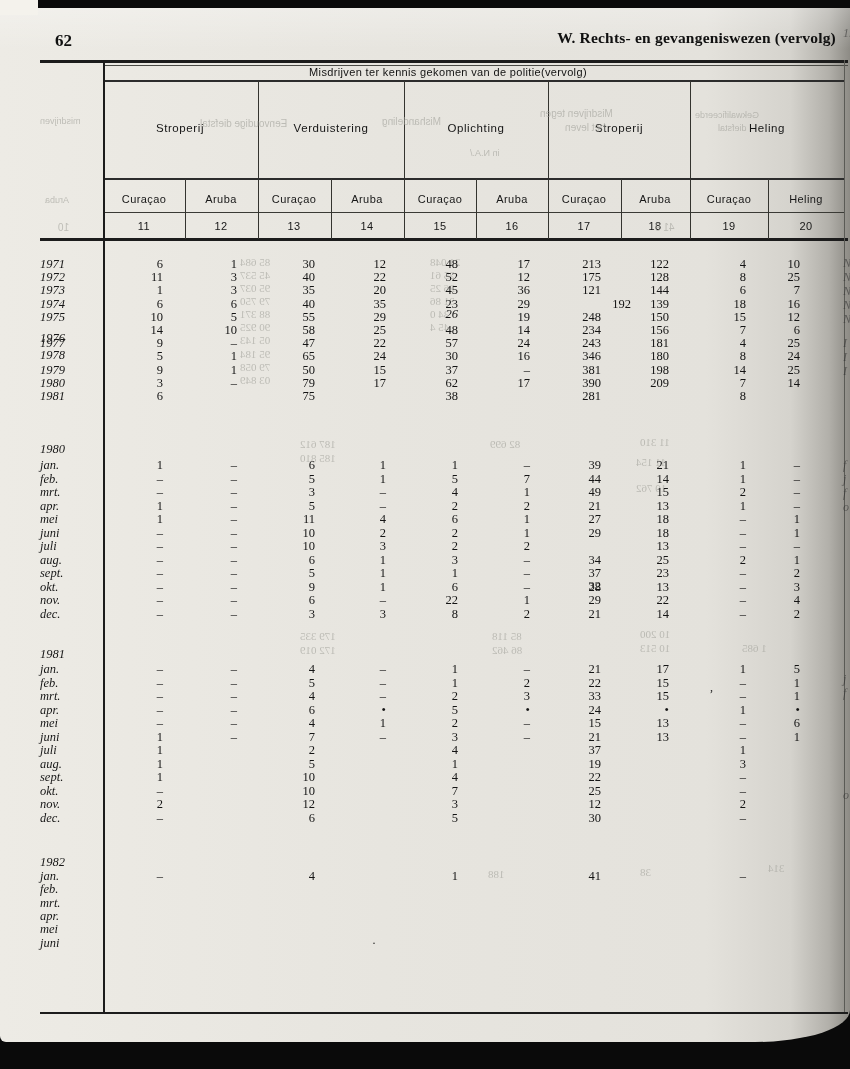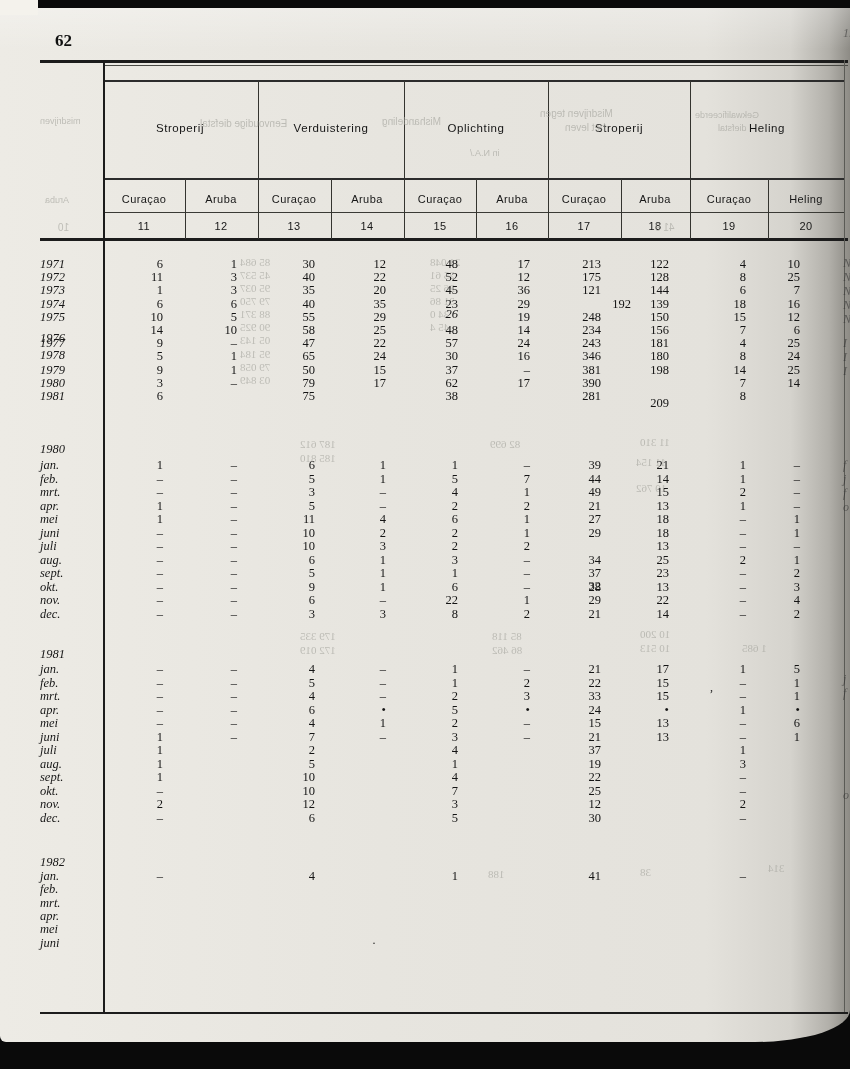--- a/index.html
+++ b/index.html
@@ -42,23 +42,25 @@
 </head>
 <body>
 
 <div class="page">
   <div class="paper"></div>
   <div class="corner-notch"></div>
 
   <div id="content" style="position:absolute;left:0;top:0;width:850px;height:1069px;">
 
     <div class="pageno">62</div>
+    <div class="phead">W. Rechts- en gevangeniswezen (vervolg)</div>
 
     <div class="line" id="l-top"></div>
     <div class="line" id="l-top2"></div>
+    <div class="ttl">Misdrijven ter kennis gekomen van de politie(vervolg)</div>
     <div class="line" id="l-title"></div>
     <div class="line" id="l-sub"></div>
     <div class="line" id="l-mid"></div>
     <div class="line" id="l-hb"></div>
     <div class="line" id="l-bot"></div>
     <div class="line" id="l-left"></div>
     <div class="line" id="l-right"></div>
   <div class="hgroup" style="left: 180px;">Stroperij</div>
       <div class="hgroup" style="left: 331px;">Verduistering</div>
       <div class="hgroup" style="left: 476px;">Oplichting</div>
@@ -197,21 +199,21 @@
       <div class="cell" style="left: 674px; top: 363.6px;">14</div>
       <div class="cell" style="left: 728px; top: 363.6px;">25</div>
       <div class="rowlbl" style="top: 376.8px;">1980</div>
       <div class="cell" style="left: 91px; top: 376.8px;">3</div>
       <div class="cell" style="left: 165px; top: 376.8px;">–</div>
       <div class="cell" style="left: 243px; top: 376.8px;">79</div>
       <div class="cell" style="left: 314px; top: 376.8px;">17</div>
       <div class="cell" style="left: 386px; top: 376.8px;">62</div>
       <div class="cell" style="left: 458px; top: 376.8px;">17</div>
       <div class="cell" style="left: 529px; top: 376.8px;">390</div>
-      <div class="cell" style="left: 597px; top: 376.8px; margin-top: 20px;">209</div>
+      <div class="cell" style="left: 597px; top: 376.8px;">209</div>
       <div class="cell" style="left: 674px; top: 376.8px;">7</div>
       <div class="cell" style="left: 728px; top: 376.8px;">14</div>
       <div class="rowlbl" style="top: 390px;">1981</div>
       <div class="cell" style="left: 91px; top: 390px;">6</div>
       <div class="cell" style="left: 243px; top: 390px;">75</div>
       <div class="cell" style="left: 386px; top: 390px;">38</div>
       <div class="cell" style="left: 529px; top: 390px;">281</div>
       <div class="cell" style="left: 674px; top: 390px;">8</div>
       <div class="rowlbl" style="top: 443px;">1980</div>
       <div class="rowlbl" style="top: 459px;">jan.</div>

